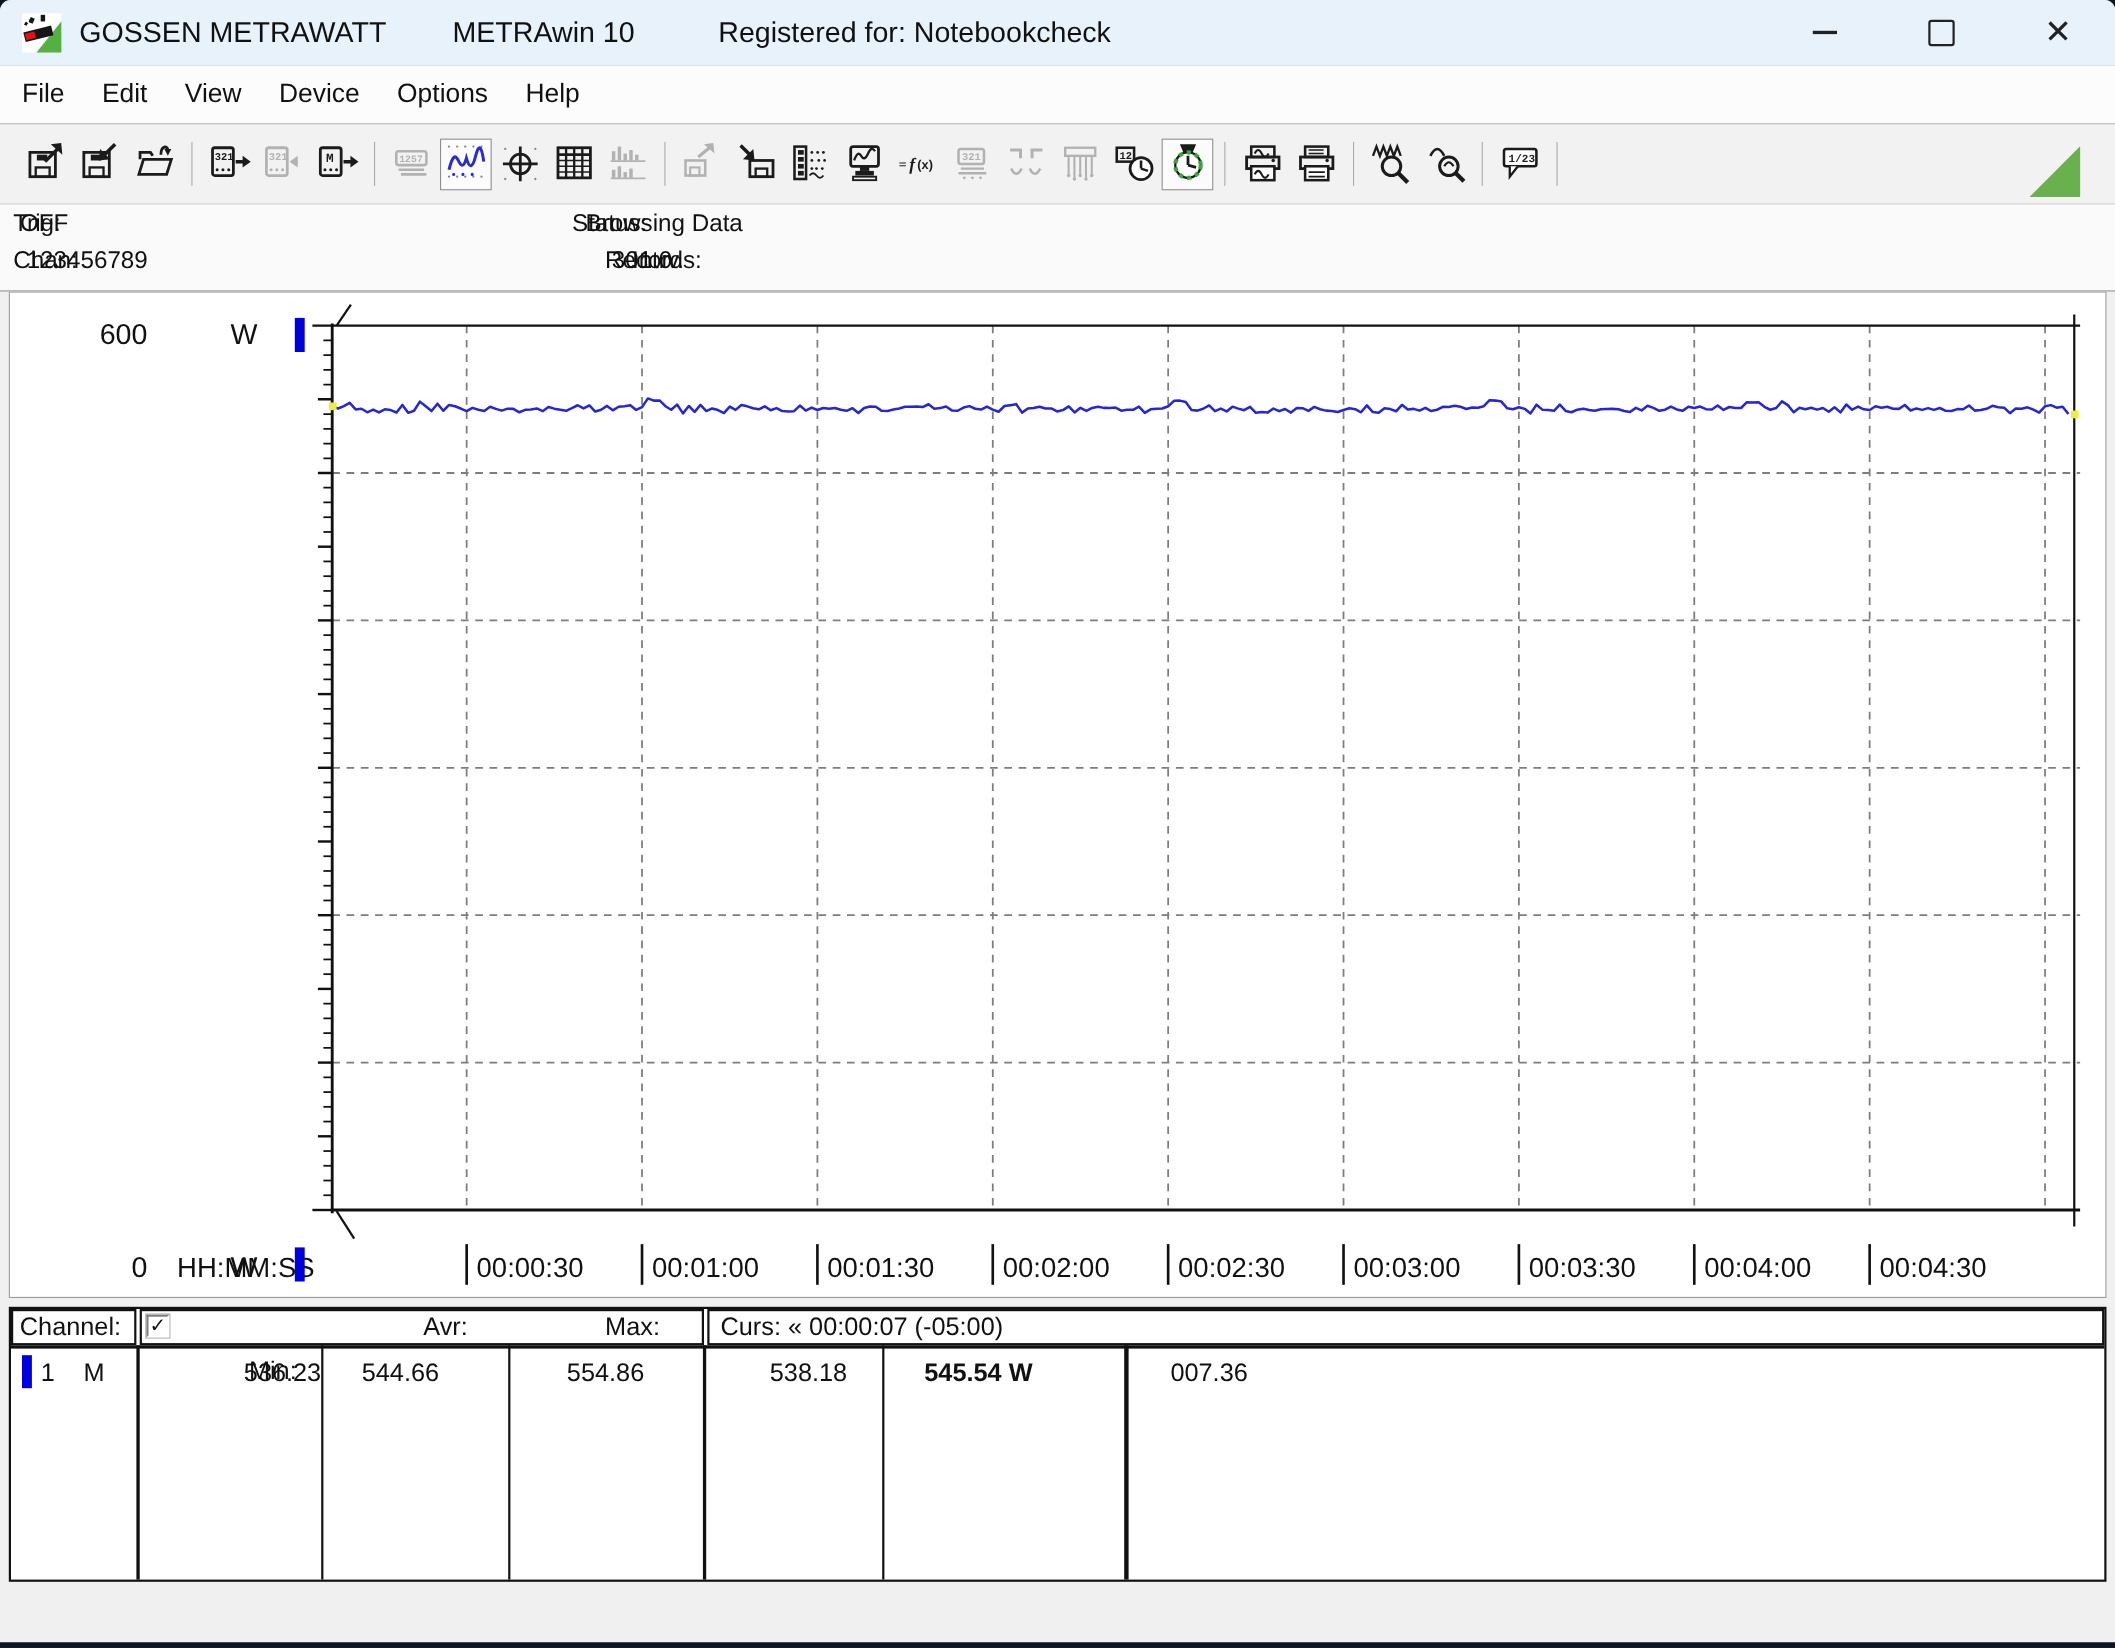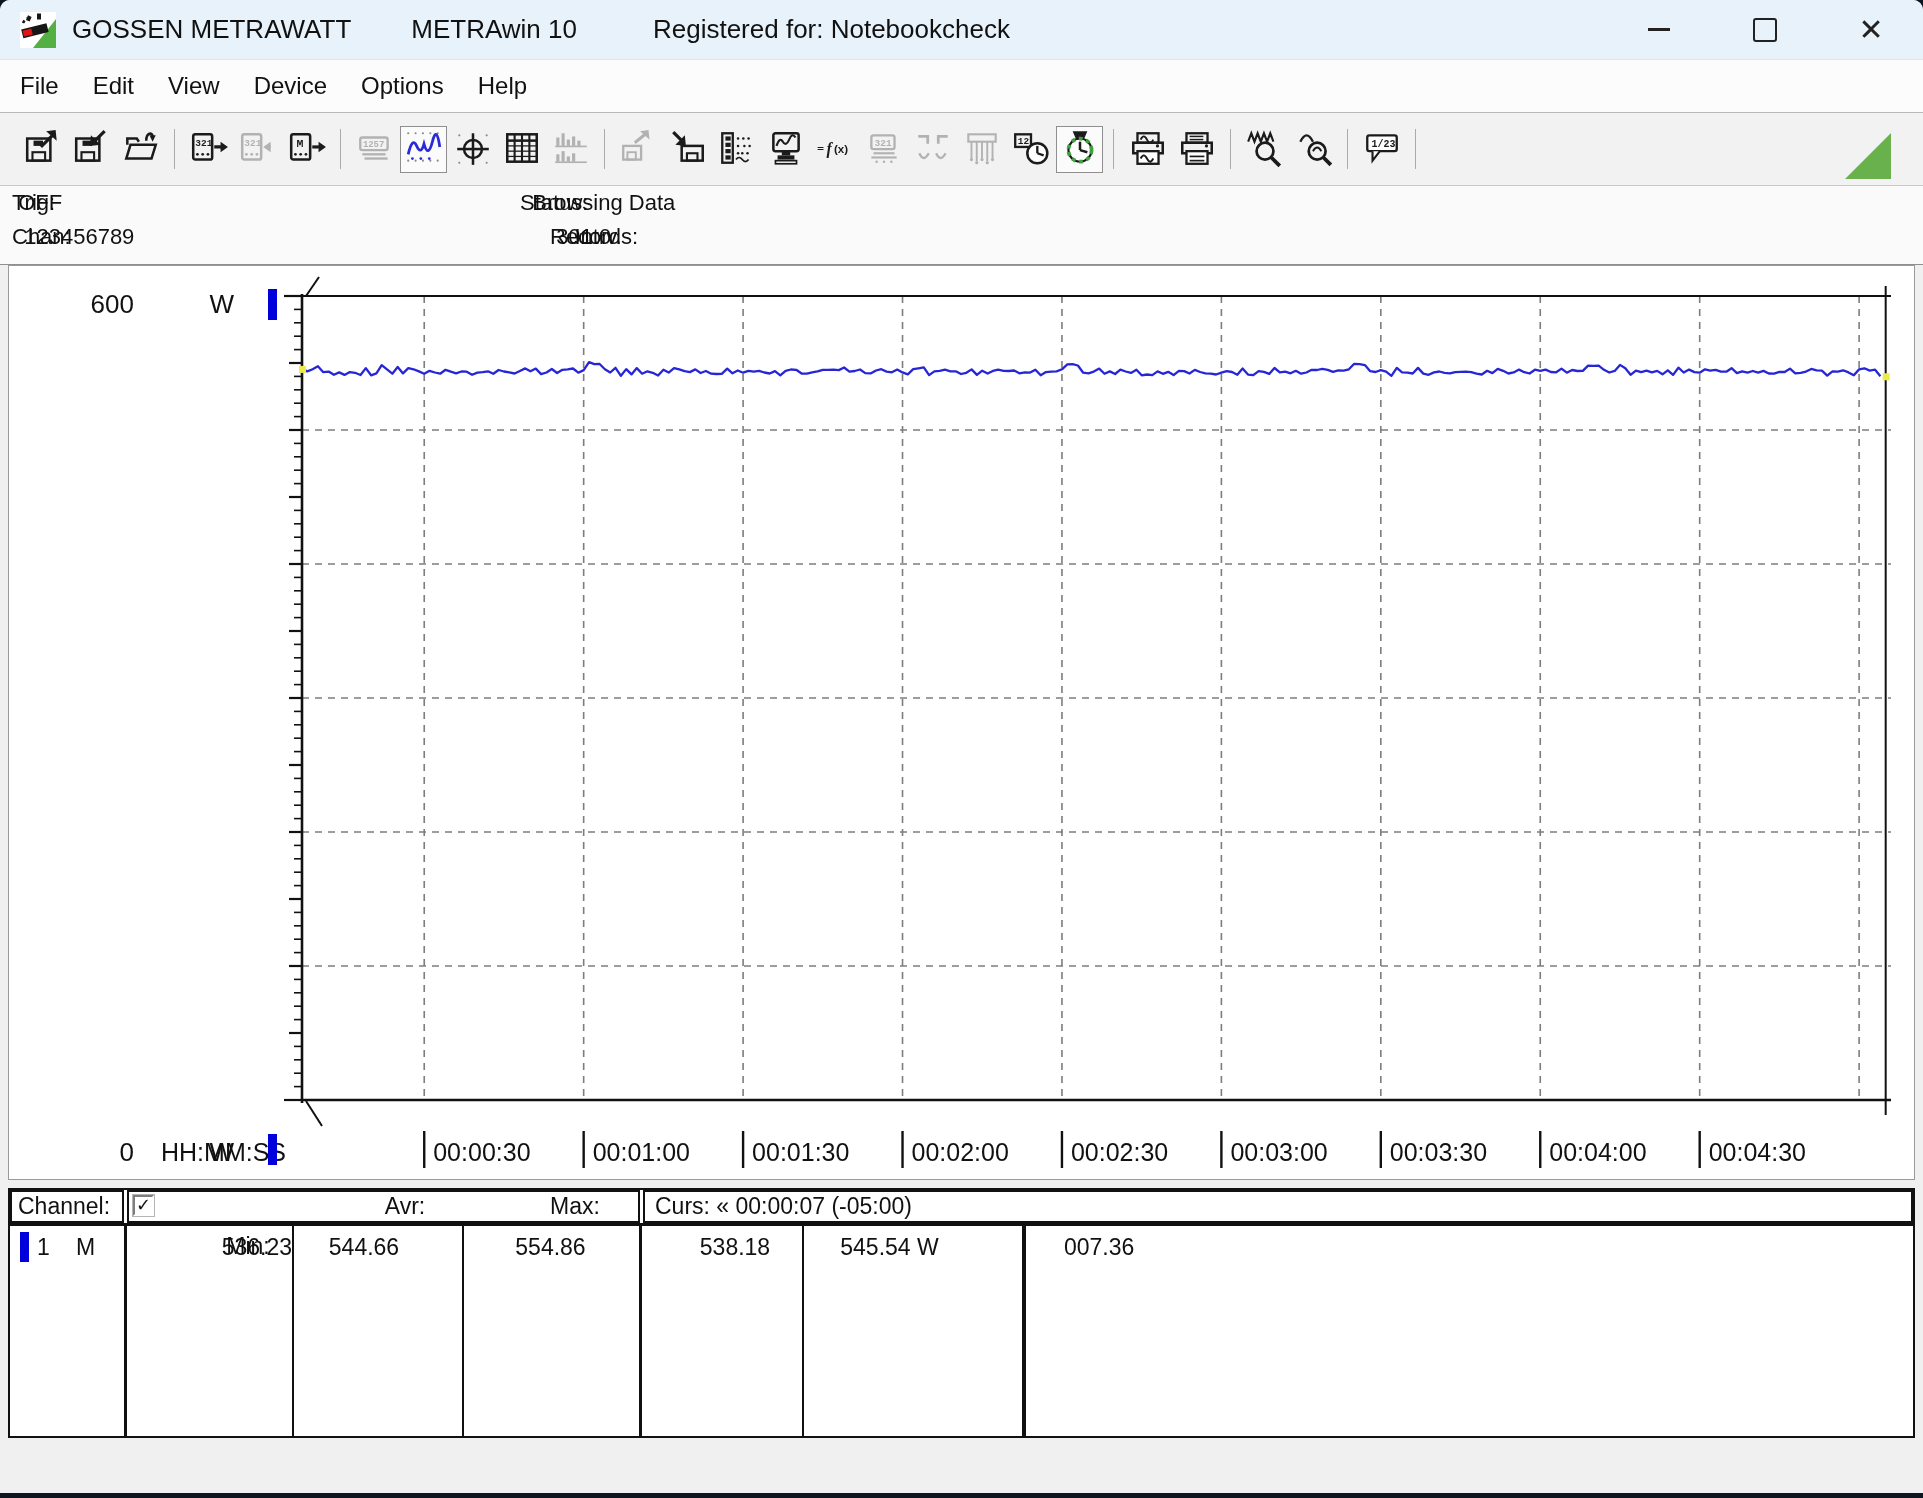--- a/index.html
+++ b/index.html
@@ -529,17 +529,17 @@
       <div class="vline" style="left:629px;width:3px;"></div>
       <div class="vline" style="left:792px;width:2px;"></div>
       <div class="vline" style="left:1012px;width:4px;"></div>
       <div class="chanbar" style="left: 10px; top: 42px; background: rgb(0, 0, 221);"></div>
       <div class="tp-abs" style="left:27px;top:44px;">1</div>
       <div class="tp-abs" style="left:66px;top:44px;">M</div>
       <div class="tp-abs" style="left:114px;top:44px;width:168px;text-align:right;">536.23</div>
       <div class="tp-abs" style="left:282px;top:44px;width:144px;text-align:center;">544.66</div>
       <div class="tp-abs" style="left:452px;top:44px;width:177px;text-align:center;">554.86</div>
       <div class="tp-abs" style="left:629px;top:44px;width:192px;text-align:center;">538.18</div>
-      <div class="tp-abs" style="left:792px;top:44px;width:175px;text-align:center;">545.54  W</div>
+      <div class="tp-abs" style="left:792px;top:44px;width:175px;text-align:center;font-weight:bold;">545.54  W</div>
       <div class="tp-abs" style="left:1054px;top:44px;">007.36</div>
     </div>
 
 </div>
 
 </body></html>

